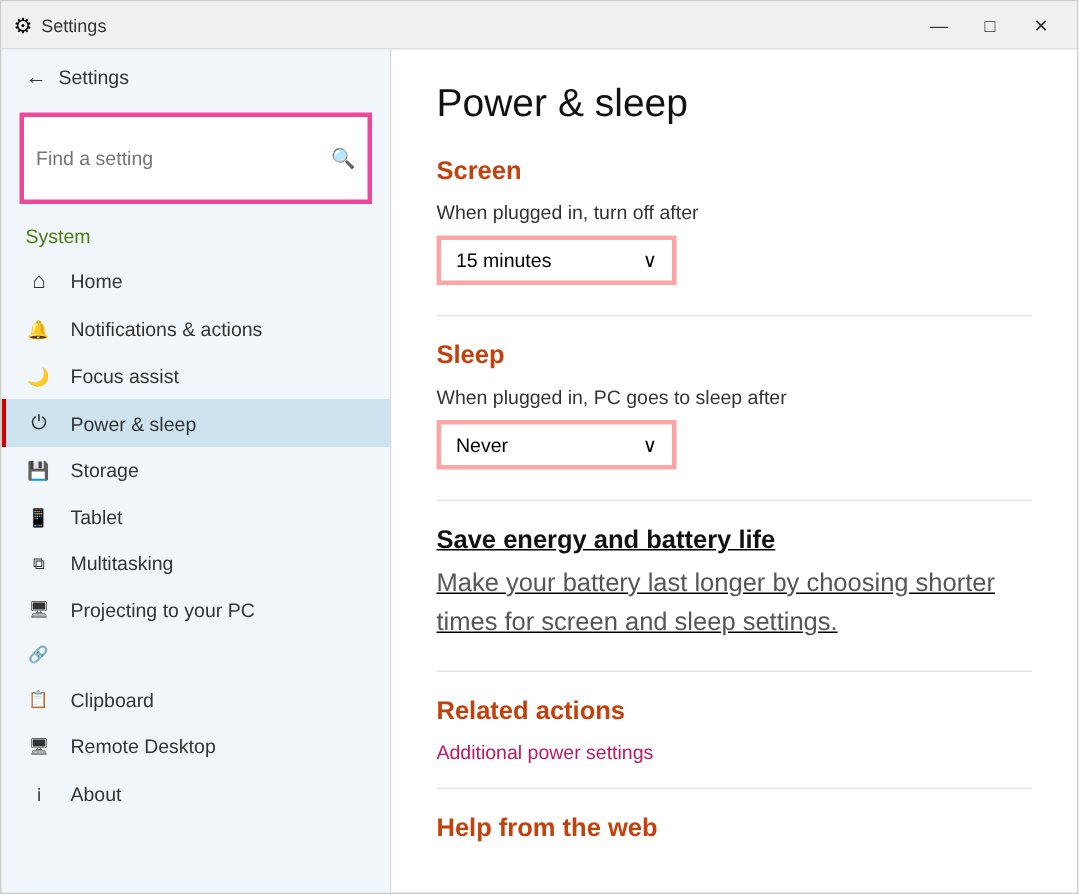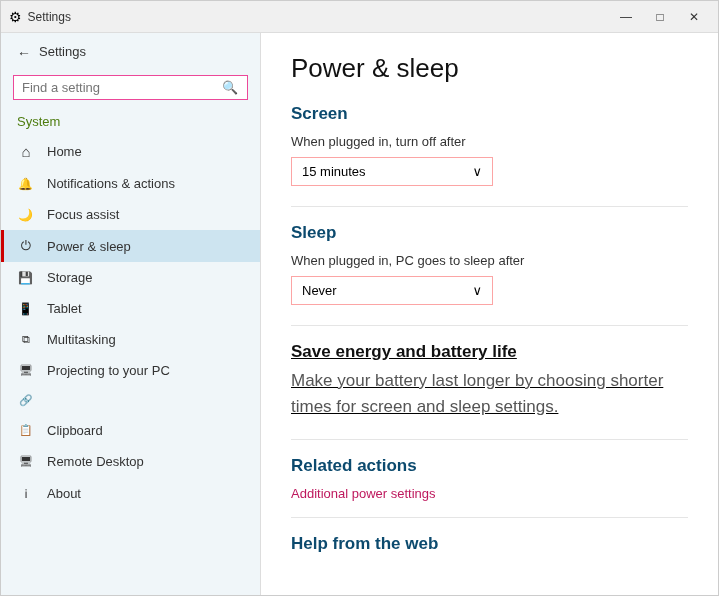--- a/index.html
+++ b/index.html
@@ -75,22 +75,22 @@
       padding: 10px 16px;
       font-size: 13px;
       color: #333;
       cursor: pointer;
     }
     .sidebar-search {
       margin: 6px 12px 10px;
       display: flex;
       align-items: center;
       background: #fff;
-      border: 1px solid #ec4899;
-      padding: 4px 8px;
+      border: 3px solid #ec4899;
+      padding: 20px 8px;
       gap: 10px;
     }
     .sidebar-search input {
       border: none;
       outline: none;
       font-size: 13px;
       background: transparent;
       flex: 1;
       color: #666;
     }
@@ -130,35 +130,35 @@
     }
     .page-title {
       font-size: 26px;
       font-weight: 300;
       color: #111;
       margin-bottom: 20px;
     }
     .section-title {
       font-size: 17px;
       font-weight: 600;
-      color: #0c4a6e;
+      color: #c2410c;
       margin-bottom: 10px;
     }
     .section-label {
       font-size: 13px;
       color: #333;
       margin-bottom: 8px;
     }
     .dropdown {
       display: flex;
       align-items: center;
       justify-content: space-between;
-      border: 1px solid #fca5a5;
+      border: 3px solid #fca5a5;
       padding: 6px 10px;
-      width: 202px;
+      width: 160px;
       cursor: pointer;
       background: #fff;
       font-size: 13px;
       margin-bottom: 20px;
     }
     .section-divider {
       height: 1px;
       background: #e5e5e5;
       margin: 10px 0 16px;
     }

